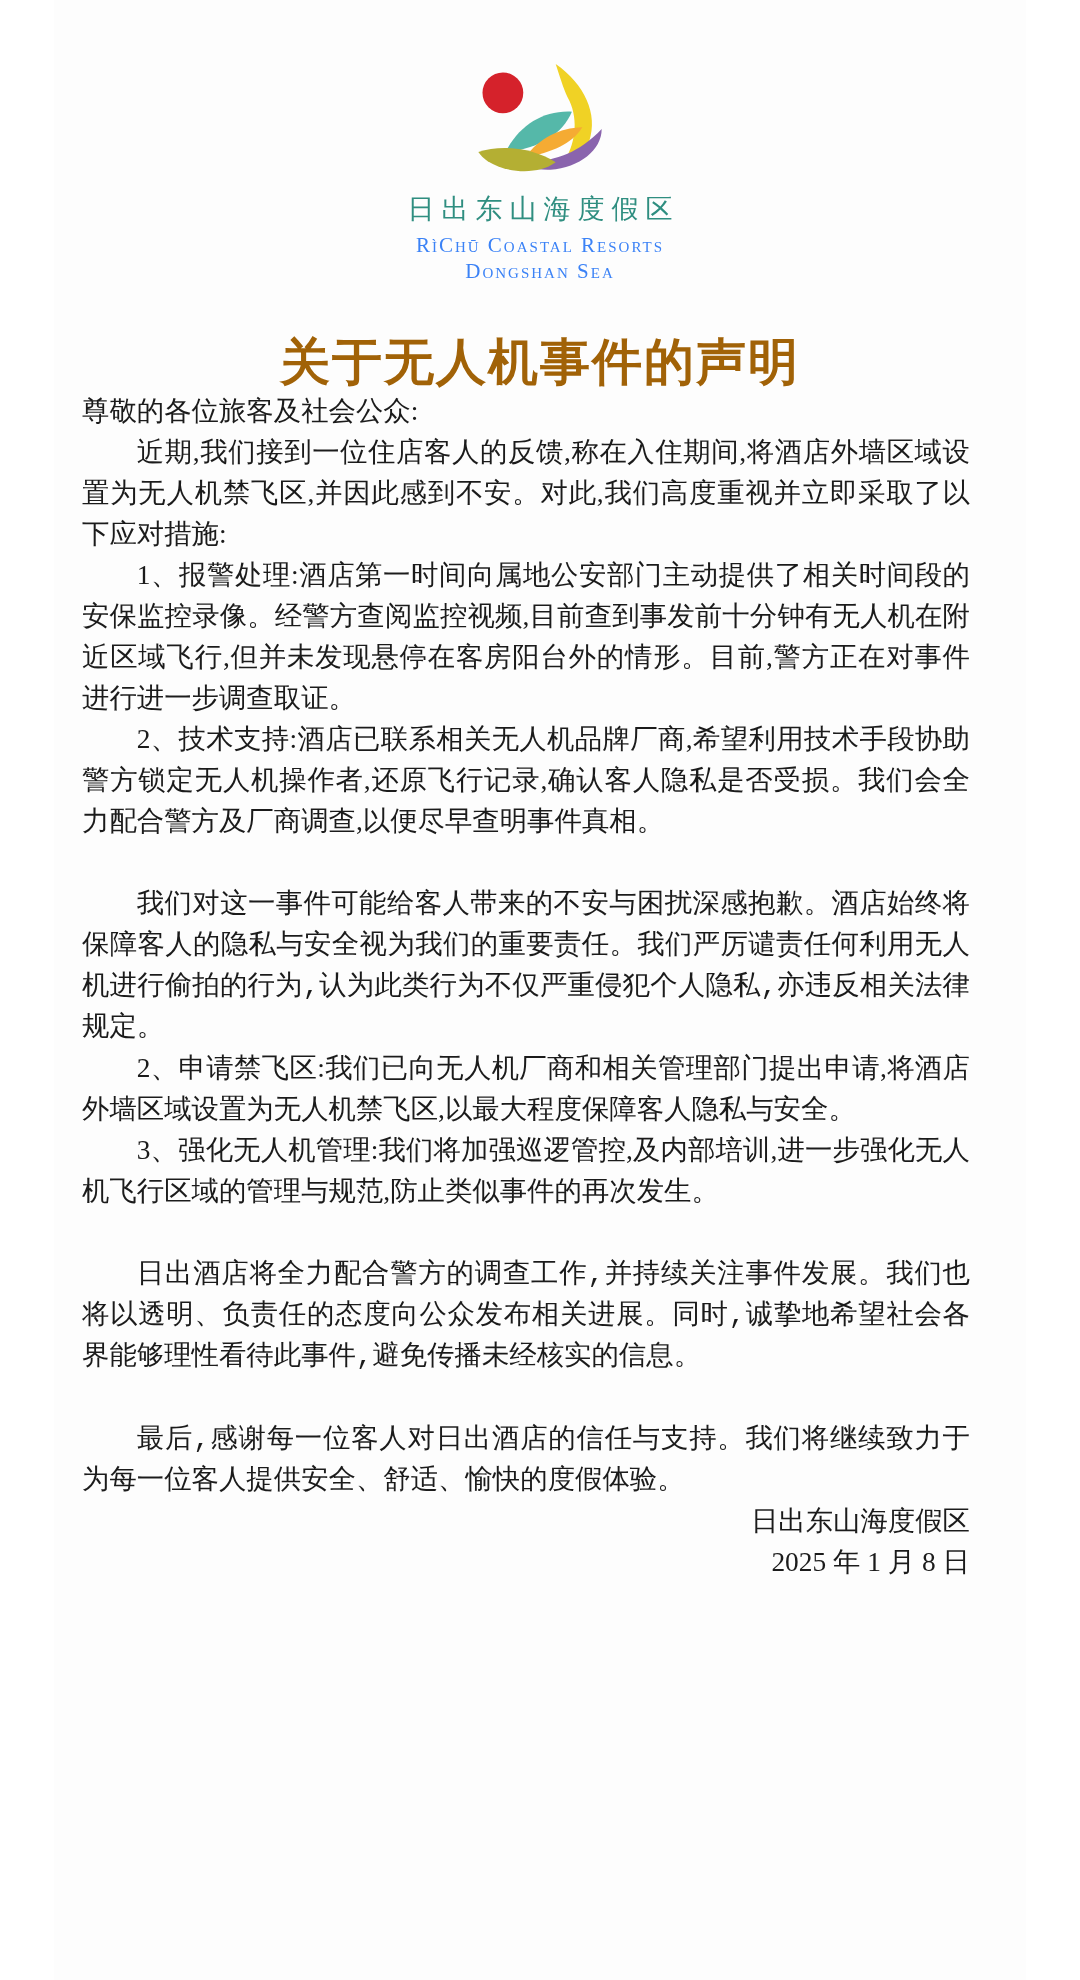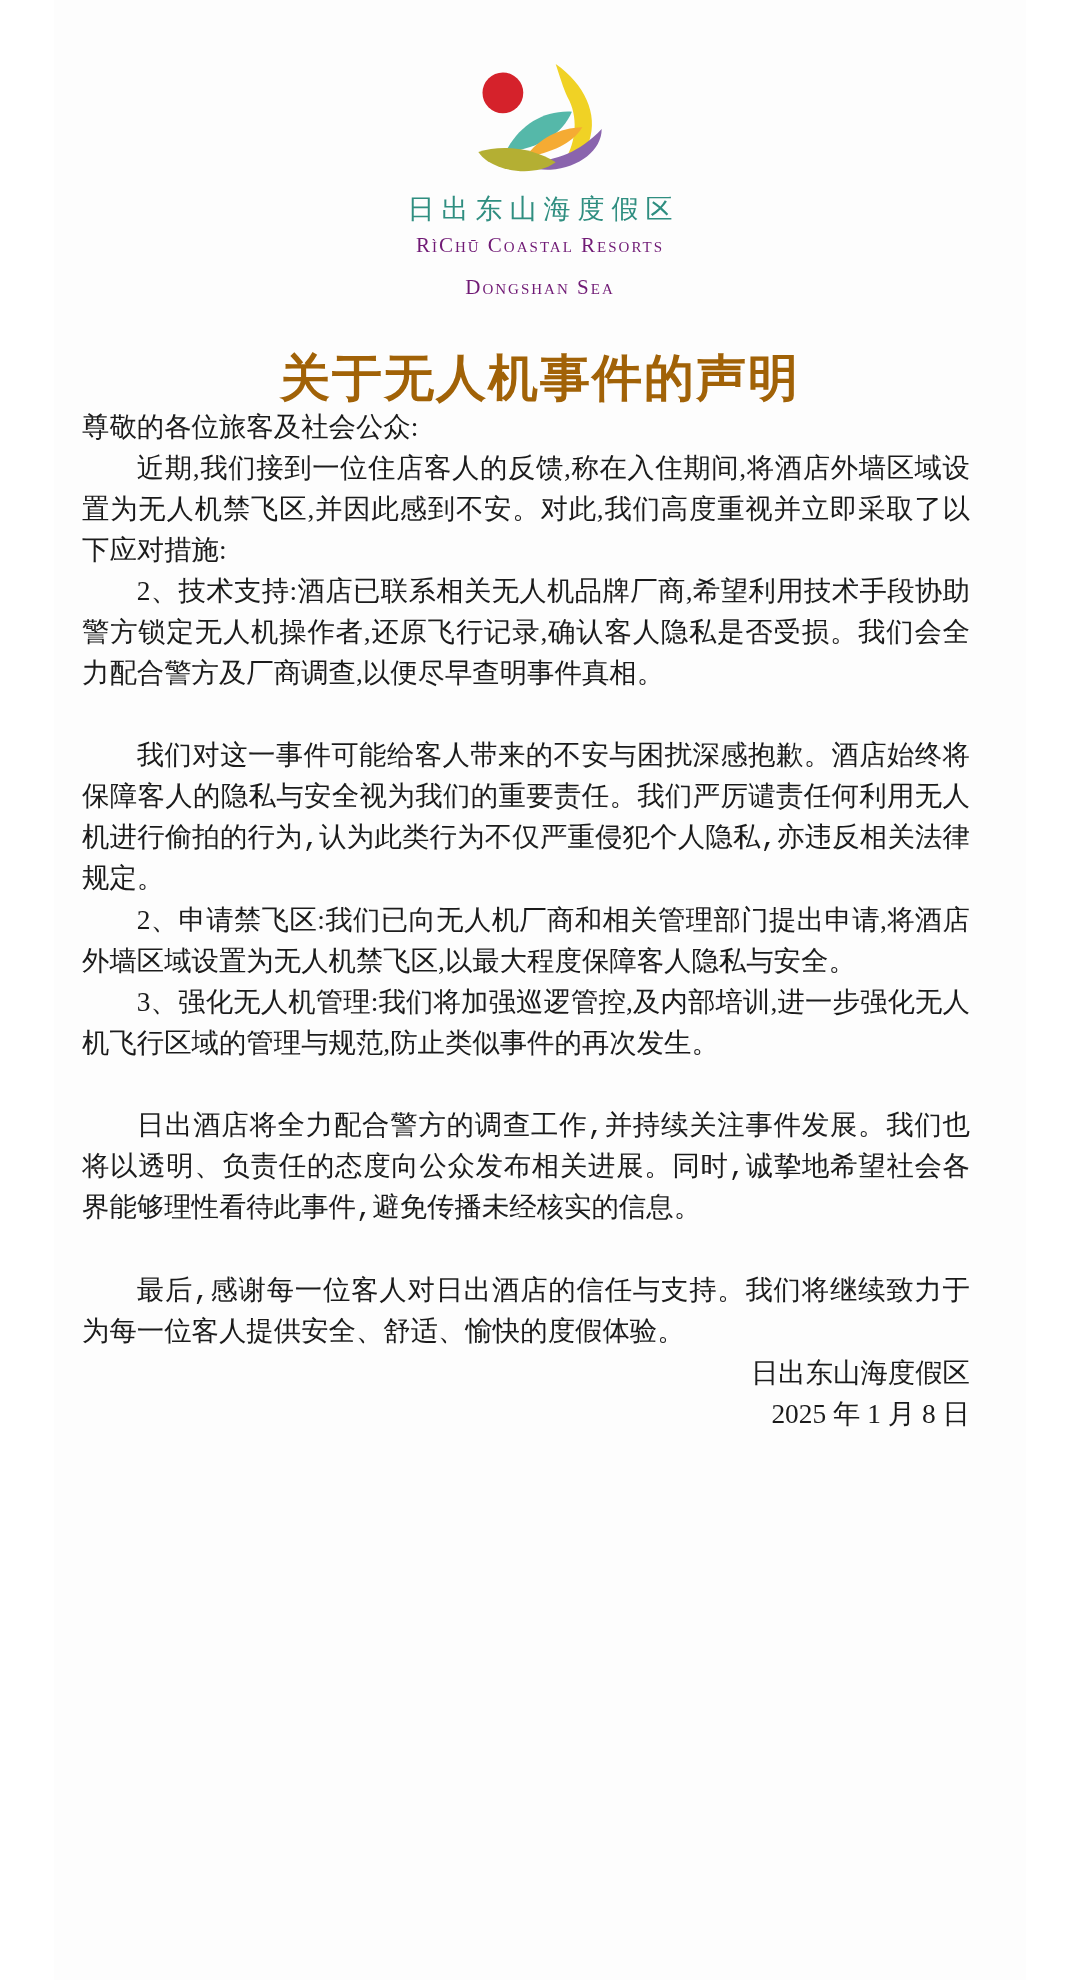--- a/index.html
+++ b/index.html
@@ -28,30 +28,30 @@
   .logo-cn {
     margin-top: 14px;
     font-size: 27px;
     line-height: 36px;
     letter-spacing: 7px;
     padding-left: 7px; 
     color: #2f8e80;
   }
   .logo-en {
     font-variant: small-caps;
-    color: #701a75;
+    color: #3b82f6;
     letter-spacing: 2px;
   }
   .logo-en1 {
     margin-top: 5px;
     font-size: 21px;
     line-height: 26px;
   }
   .logo-en2 {
-    margin-top: 17px;
+    margin-top: 1px;
     font-size: 21px;
     line-height: 24px;
   }
   .doc-title {
     margin: 50px 0 0 0;
     text-align: center;
     font-size: 50px;
     line-height: 58px;
     font-weight: 700;
     letter-spacing: 2px;
@@ -101,20 +101,21 @@
     <div class="logo-en logo-en2">Dongshan Sea</div>
   </div>
 
   <h1 class="doc-title">关于无人机事件的声明</h1>
 
   <div class="content">
     <p class="salutation">尊敬的各位旅客及社会公众:</p>
 
     <div>
         <p class="para">近期,我们接到一位住店客人的反馈,称在入住期间,将酒店外墙区域设置为无人机禁飞区,并因此感到不安。对此,我们高度重视并立即采取了以下应对措施:</p>
+        <p class="para">1、报警处理:酒店第一时间向属地公安部门主动提供了相关时间段的安保监控录像。经警方查阅监控视频,目前查到事发前十分钟有无人机在附近区域飞行,但并未发现悬停在客房阳台外的情形。目前,警方正在对事件进行进一步调查取证。</p>
         <p class="para">2、技术支持:酒店已联系相关无人机品牌厂商,希望利用技术手段协助警方锁定无人机操作者,还原飞行记录,确认客人隐私是否受损。我们会全力配合警方及厂商调查,以便尽早查明事件真相。</p>
         <p class="para gap-before">我们对这一事件可能给客人带来的不安与困扰深感抱歉。酒店始终将保障客人的隐私与安全视为我们的重要责任。我们严厉谴责任何利用无人机进行偷拍的行为,认为此类行为不仅严重侵犯个人隐私,亦违反相关法律规定。</p>
         <p class="para">2、申请禁飞区:我们已向无人机厂商和相关管理部门提出申请,将酒店外墙区域设置为无人机禁飞区,以最大程度保障客人隐私与安全。</p>
         <p class="para">3、强化无人机管理:我们将加强巡逻管控,及内部培训,进一步强化无人机飞行区域的管理与规范,防止类似事件的再次发生。</p>
         <p class="para gap-before">日出酒店将全力配合警方的调查工作,并持续关注事件发展。我们也将以透明、负责任的态度向公众发布相关进展。同时,诚挚地希望社会各界能够理性看待此事件,避免传播未经核实的信息。</p>
         <p class="para gap-before">最后,感谢每一位客人对日出酒店的信任与支持。我们将继续致力于为每一位客人提供安全、舒适、愉快的度假体验。</p>
       </div>
 
     <p class="signature">日出东山海度假区</p>
     <p class="sig-date">2025 年 1 月 8 日</p>

